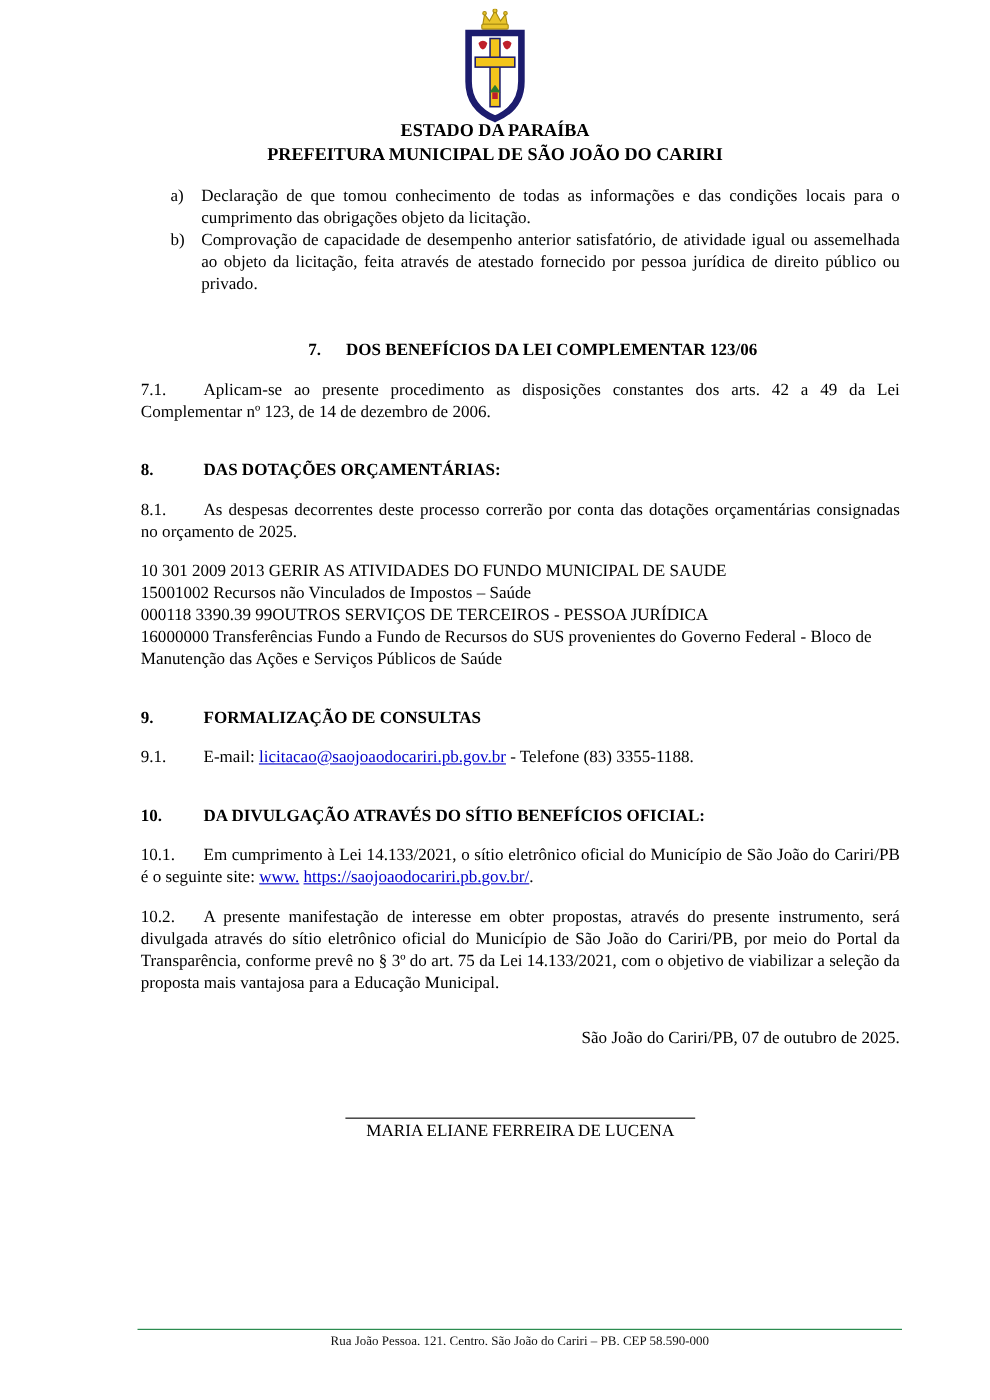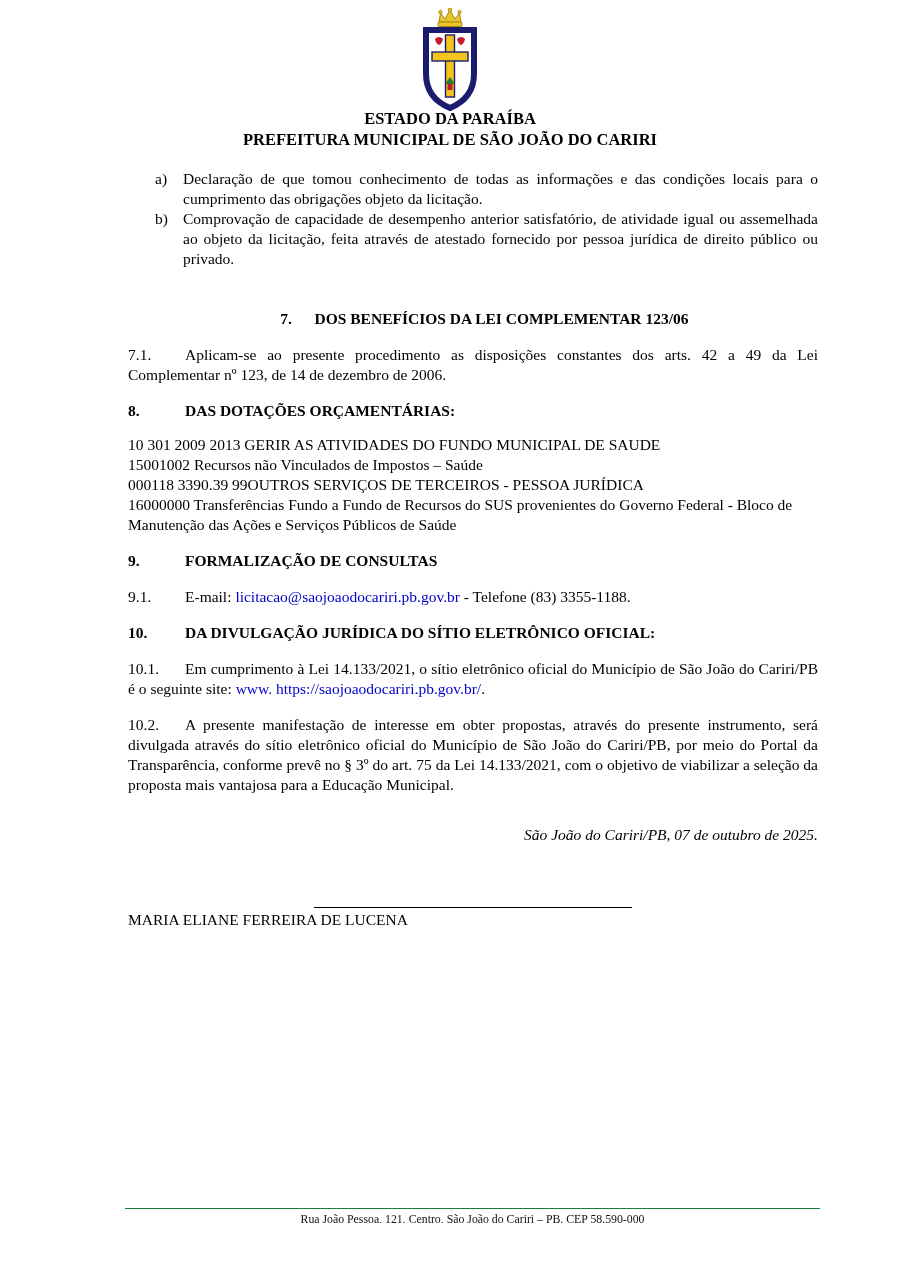--- a/index.html
+++ b/index.html
@@ -16,33 +16,33 @@
   }
   .crest-wrap { text-align:center; padding-top:8px; height:106px; }
   .titles { text-align:center; font-weight:bold; font-size:16.5px; line-height:21px; margin-top:2px; }
   .content { padding:0 82px 0 128px; }
 
   .letter-list { margin-left:27px; margin-top:19px; }
   .letter-item { display:flex; text-align:justify; }
   .letter-item .marker { width:28px; flex:none; }
   .letter-item .txt { flex:1; }
 
-  .sec-heading { font-weight:bold; margin-top:16px; margin-bottom:14px; }
+  .sec-heading { font-weight:bold; margin-top:33px; margin-bottom:14px; }
   .sec-heading.first { margin-top:40px;text-align:center; }
   .num { display:inline-block; width:57px; vertical-align:top; }
   .para { text-align:justify; margin-top:16px; }
   .para.cont { margin-top:16px; }
 
-  .budget { text-align:left; }
+  .budget { margin-top:16px; text-align:left; }
 
-  a.doclink { color:#0000cc; cursor:pointer; }
+  a.doclink { color:#0000cc; text-decoration:underline; cursor:pointer; }
 
-  .date-line { text-align:right; margin-top:30px;font-style:italic; }
+  .date-line { text-align:right; margin-top:30px; }
 
-  .sig-block { margin-top:62px; text-align:left; }
+  .sig-block { margin-top:62px; text-align:center; }
   .sig-rule { width:318px; margin:0 auto; border-top:1.6px solid #000; height:0; }
   .sig-name { margin-top:2px; }
   .sig-title { }
 
   .footer {
     position:absolute; left:125px; right:80px; top:1208px;
     border-top:1px solid #15803d;
     text-align:center;
     font-size:11.8px; line-height:15px;
     padding-top:3px;
@@ -103,37 +103,40 @@
     <div class="sec-heading first">
       <span class="num">7.</span><span>DOS BENEFÍCIOS DA LEI COMPLEMENTAR 123/06</span>
     </div>
     <div class="para">
       <span class="num">7.1.</span><span>Aplicam-se ao presente procedimento as disposições constantes dos arts. 42 a 49 da Lei Complementar nº 123, de 14 de dezembro de 2006.</span>
     </div>
 
     <div class="sec-heading">
       <span class="num">8.</span><span>DAS DOTAÇÕES ORÇAMENTÁRIAS:</span>
     </div>
+    <div class="para">
+      <span class="num">8.1.</span><span>As despesas decorrentes deste processo correrão por conta das dotações orçamentárias consignadas no orçamento de 2025.</span>
+    </div>
 
     <div class="budget">
       <div>10 301 2009 2013 GERIR AS ATIVIDADES DO FUNDO MUNICIPAL DE SAUDE</div>
       <div>15001002 Recursos não Vinculados de Impostos – Saúde</div>
       <div>000118 3390.39 99OUTROS SERVIÇOS DE TERCEIROS - PESSOA JURÍDICA</div>
       <div>16000000 Transferências Fundo a Fundo de Recursos do SUS provenientes do Governo Federal - Bloco de Manutenção das Ações e Serviços Públicos de Saúde</div>
     </div>
 
     <div class="sec-heading">
       <span class="num">9.</span><span>FORMALIZAÇÃO DE CONSULTAS</span>
     </div>
     <div class="para">
       <span class="num">9.1.</span><span>E-mail: </span><a class="doclink">licitacao@saojoaodocariri.pb.gov.br</a><span> - Telefone (83) 3355-1188.</span>
     </div>
 
     <div class="sec-heading">
-      <span class="num">10.</span><span>DA DIVULGAÇÃO JURÍDICA DO SÍTIO ELETRÔNICO OFICIAL:</span>
+      <span class="num">10.</span><span>DA DIVULGAÇÃO ATRAVÉS DO SÍTIO BENEFÍCIOS OFICIAL:</span>
     </div>
     <div class="para">
       <span class="num">10.1.</span><span>Em cumprimento à Lei 14.133/2021, o sítio eletrônico oficial do Município de São João do Cariri/PB é o seguinte site: </span><a class="doclink">www.</a><span> </span><a class="doclink">https://saojoaodocariri.pb.gov.br/</a><span>.</span>
     </div>
     <div class="para cont">
       <span class="num">10.2.</span><span>A presente manifestação de interesse em obter propostas, através do presente instrumento, será divulgada através do sítio eletrônico oficial do Município de São João do Cariri/PB, por meio do Portal da Transparência, conforme prevê no § 3º do art. 75 da Lei 14.133/2021, com o objetivo de viabilizar a seleção da proposta mais vantajosa para a Educação Municipal.</span>
     </div>
 
     <div class="date-line">São João do Cariri/PB, 07 de outubro de 2025.</div>
 

